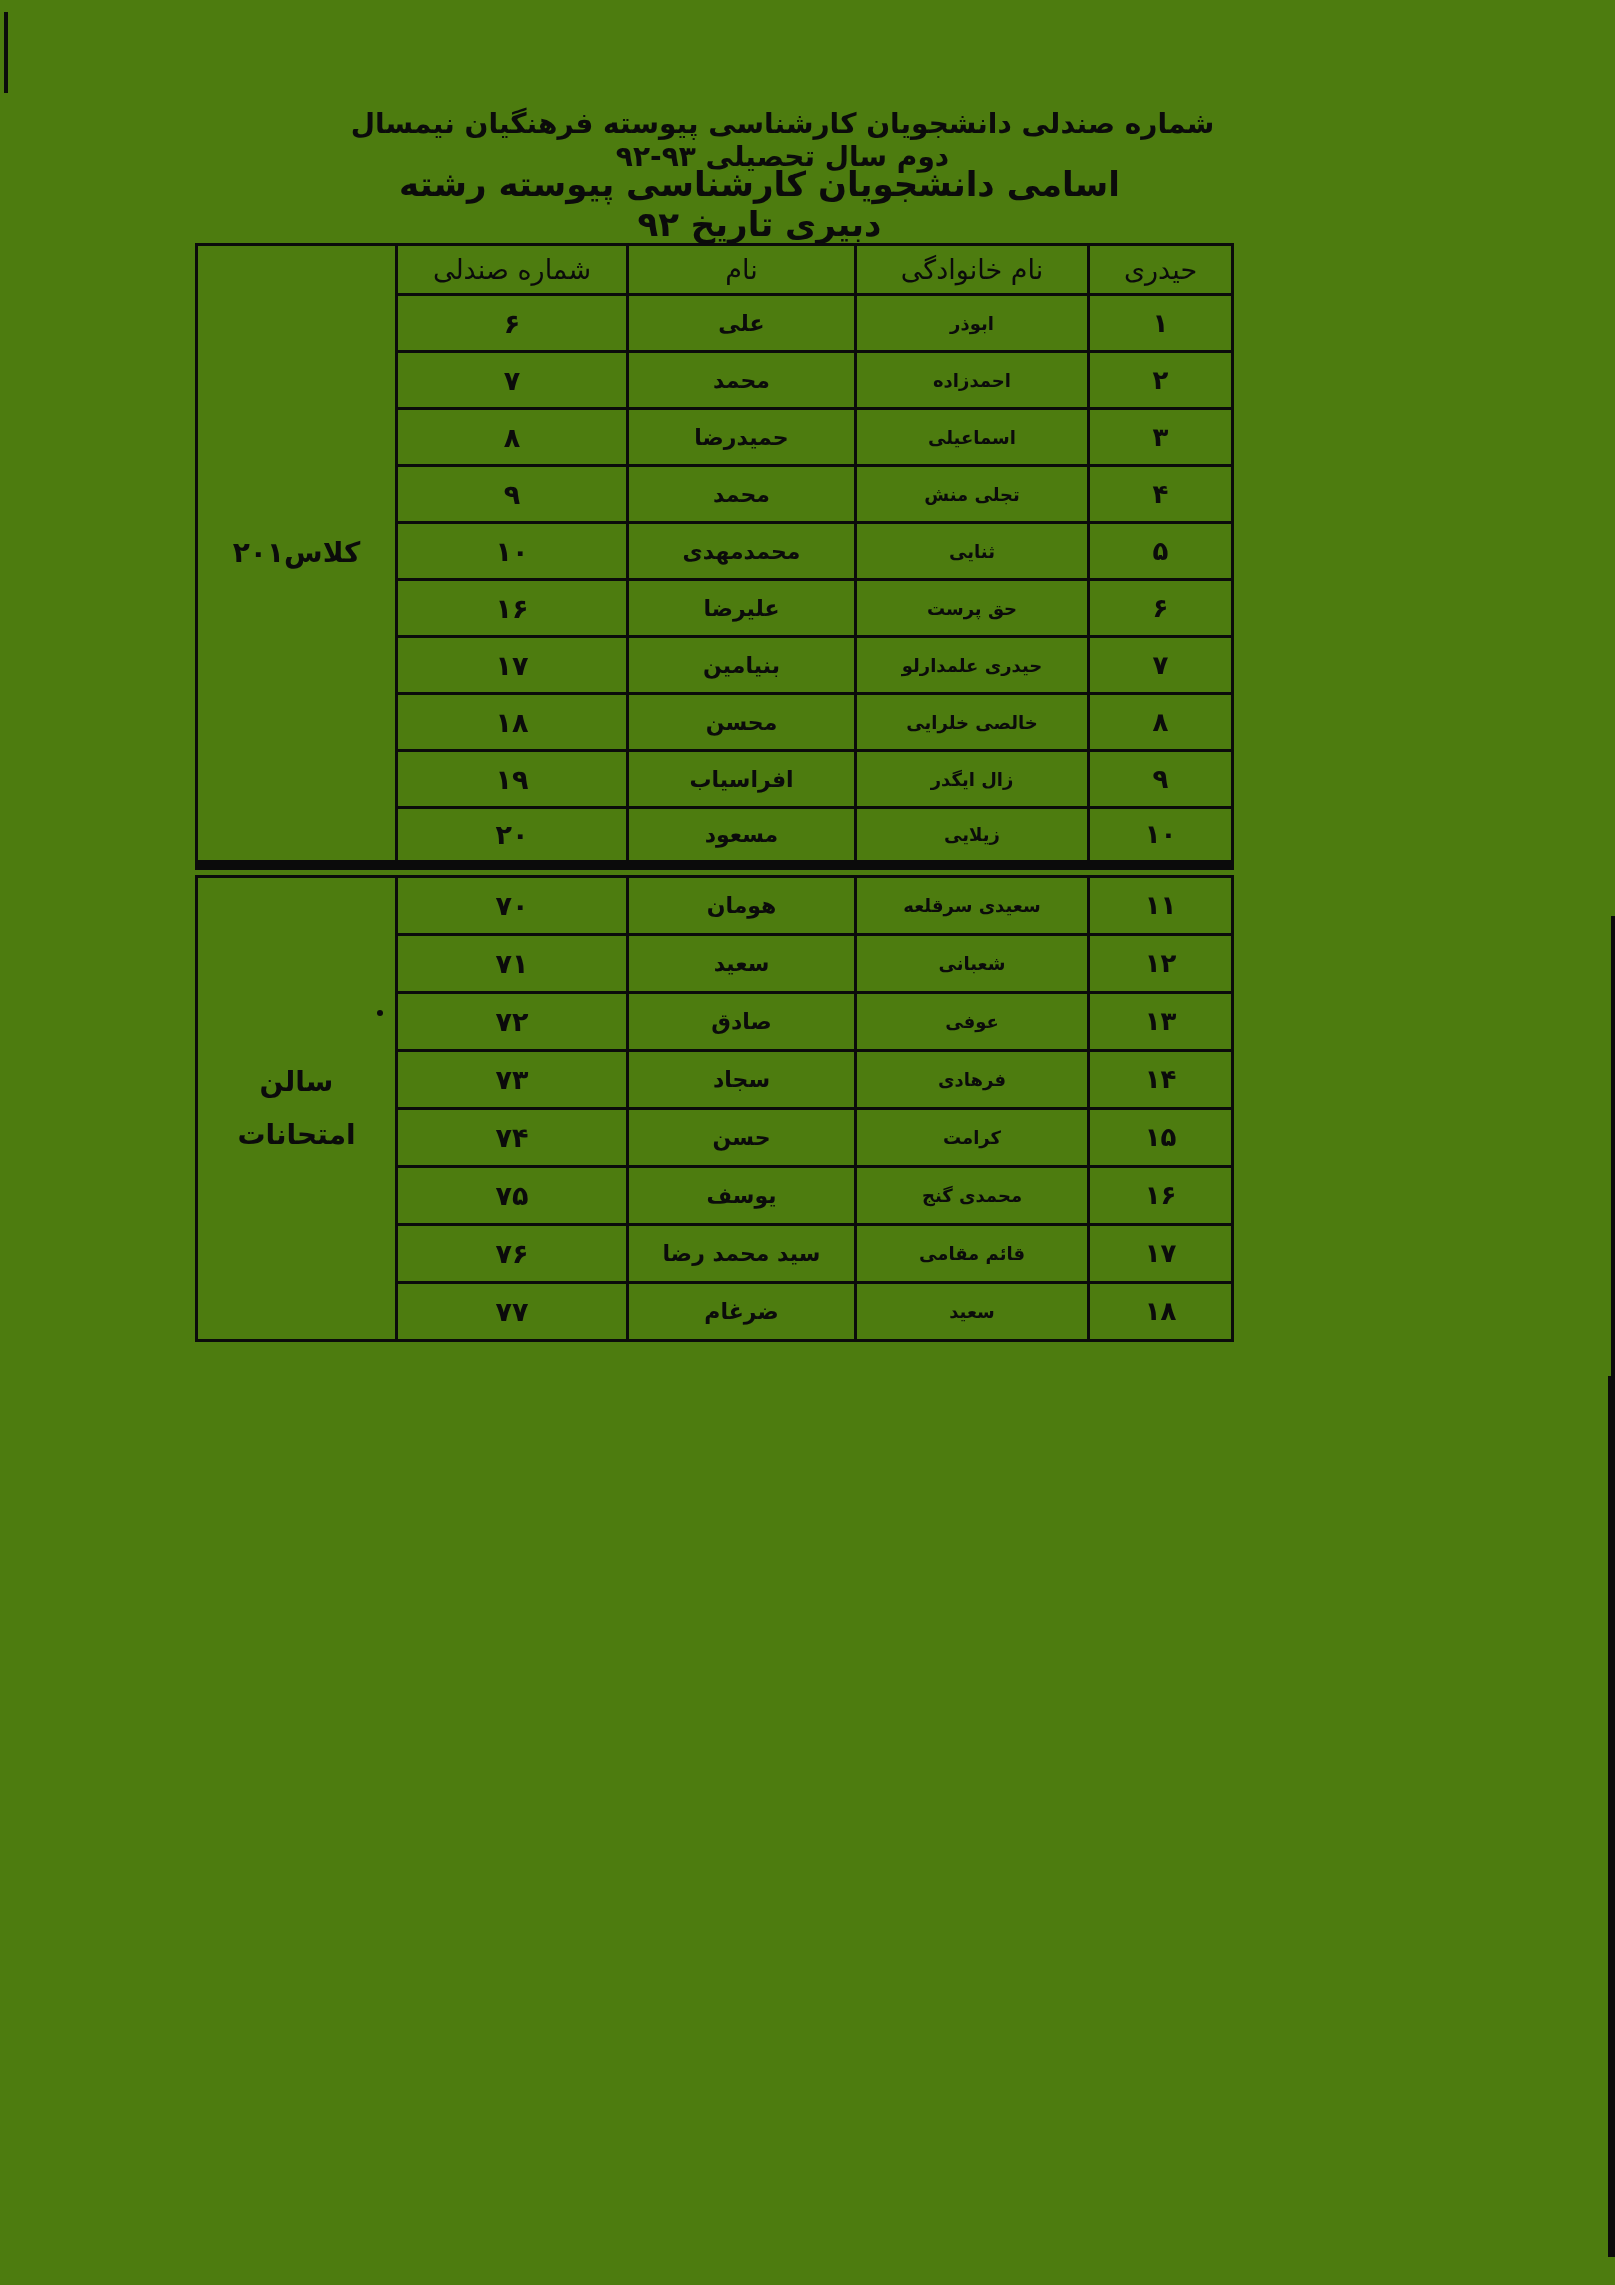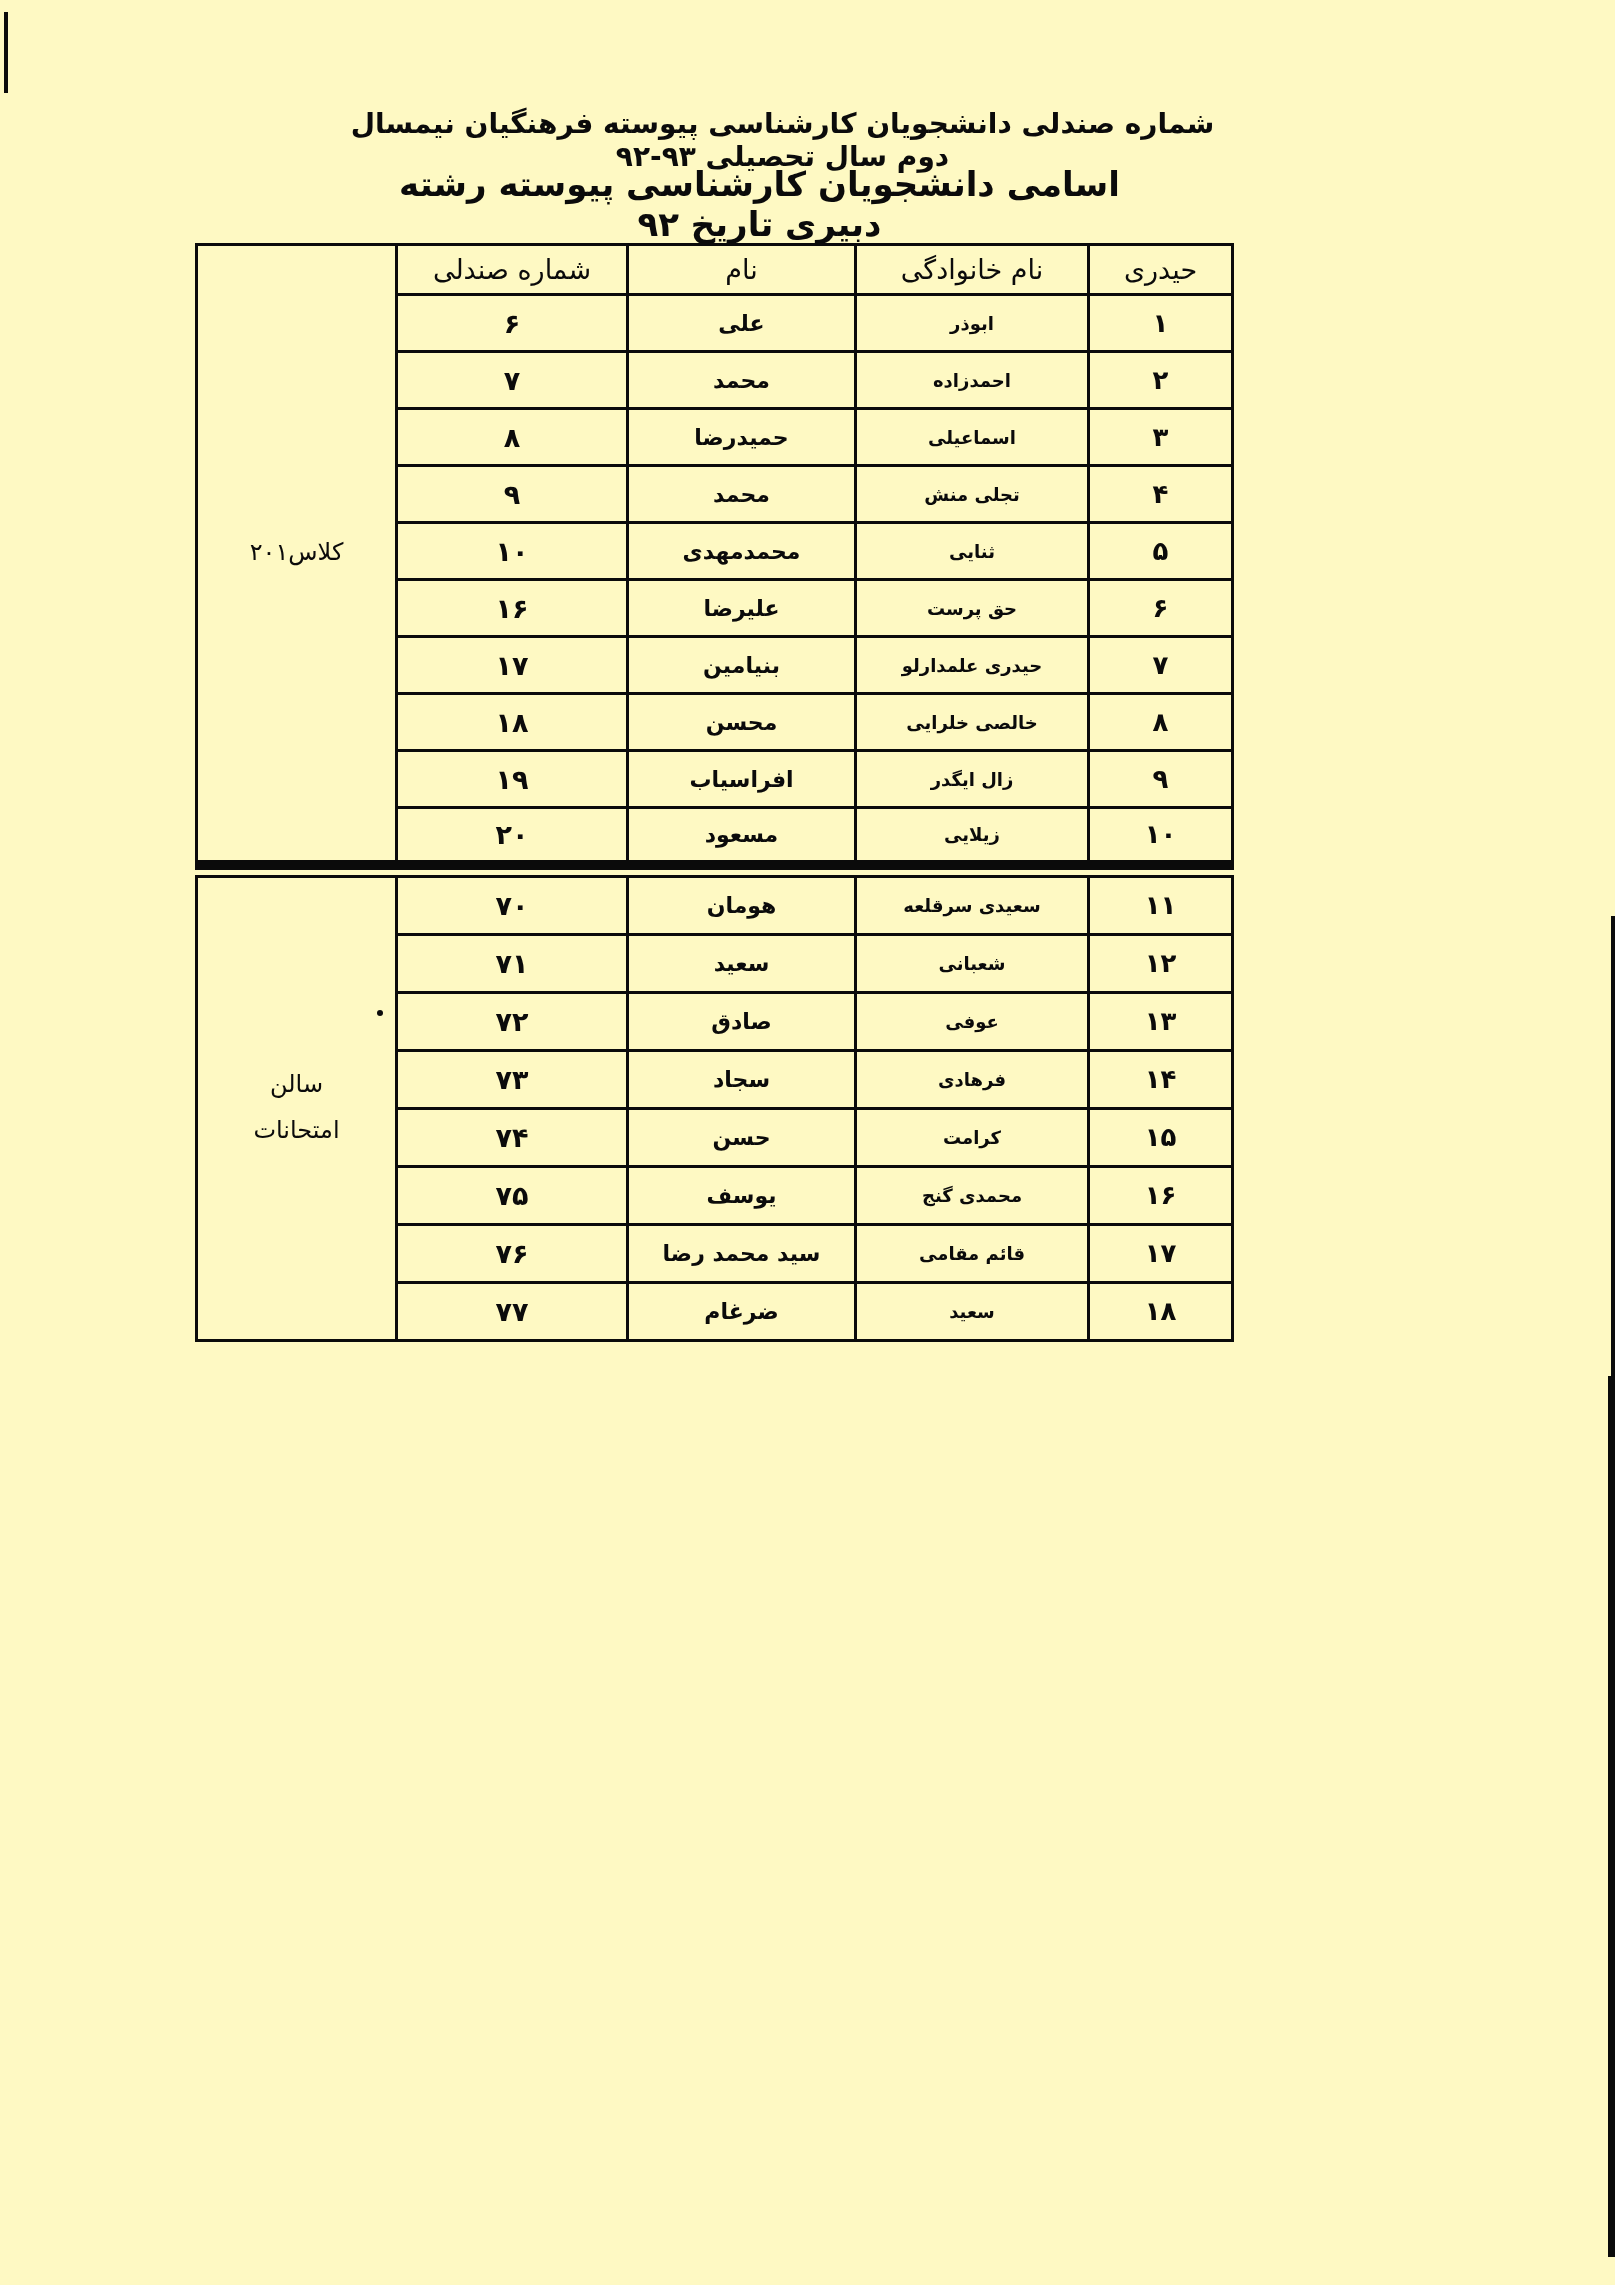--- a/index.html
+++ b/index.html
@@ -1,19 +1,19 @@
 <!DOCTYPE html>
 <html lang="fa"><head>
 <meta charset="utf-8">
 <style>
   html,body{margin:0;padding:0;background:#888;}
   .page{
     position:relative;
     width:1616px;height:2286px;
-    background:#fef9c3;
+    background:#4d7c0f;
     overflow:hidden;
     font-family:"DejaVu Sans", sans-serif;
     color:#0b0b0b;
   }
   
   .art-topleft{position:absolute;left:4px;top:12px;width:4px;height:81px;background:#0b0b0b;}
   .art-right-thin{position:absolute;left:1611px;top:916px;width:5px;height:460px;background:#0b0b0b;}
   .art-right-thick{position:absolute;left:1608px;top:1376px;width:8px;height:881px;background:#0b0b0b;}
   .art-dot{position:absolute;left:377px;top:1010px;width:6px;height:6px;background:#0b0b0b;border-radius:50%;}
 
@@ -48,21 +48,21 @@
 
   tr.hdr{height:50px;}
   tr.row1{height:57px;}
   tr.row2{height:58px;}
 
   td.hcell{font-size:27px;font-weight:normal;}
   td.radif{font-size:26px;font-weight:bold;}
   td.family{font-size:18px;font-weight:bold;}
   td.name{font-size:22px;font-weight:bold;}
   td.seat{font-size:27px;font-weight:bold;}
-  td.loc{font-size:24px;font-weight:normal;}
+  td.loc{font-size:28px;font-weight:bold;}
   td.loc span{display:block;line-height:1.9;}
 </style>
 </head>
 <body>
 
 <div class="page">
 
   <div class="art-topleft"></div>
   <div class="art-right-thin"></div>
   <div class="art-right-thick"></div>

